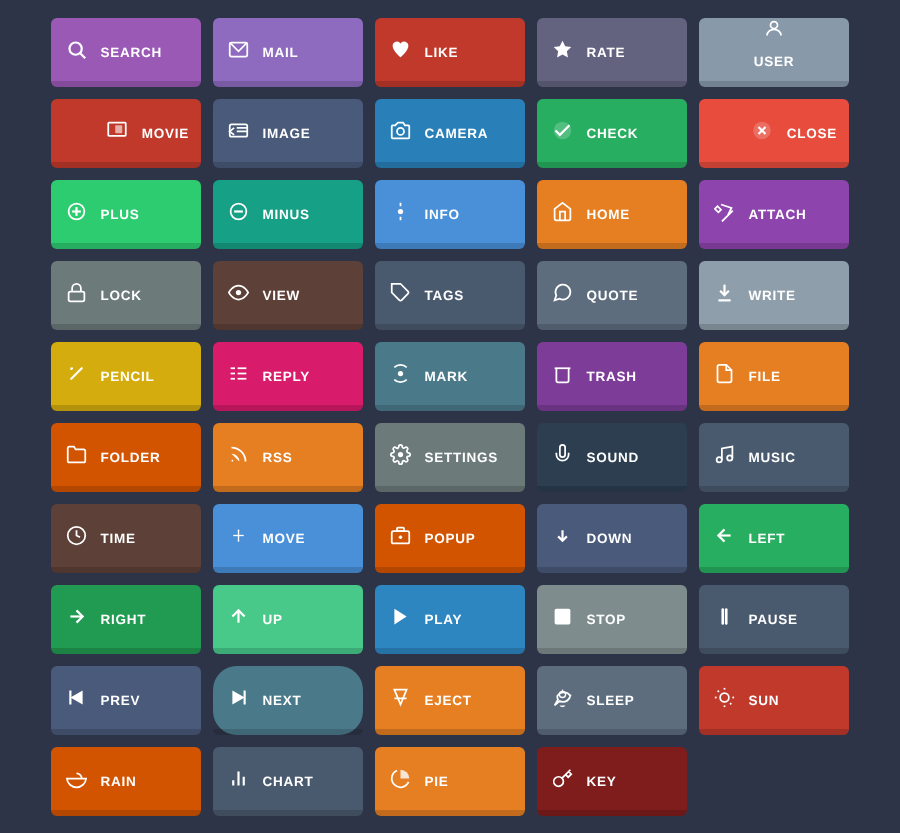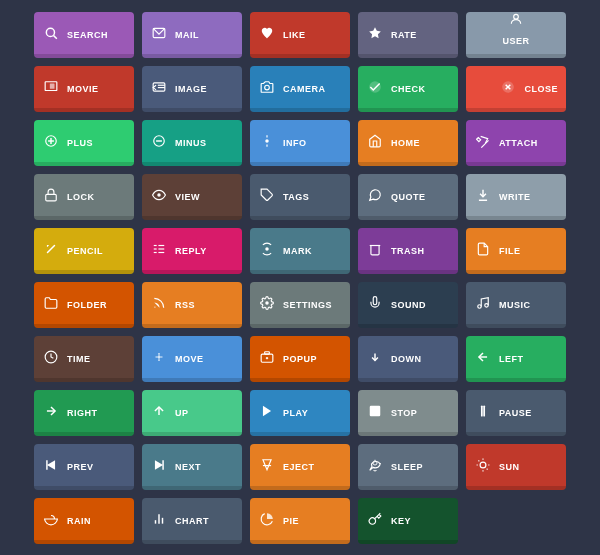--- a/index.html
+++ b/index.html
@@ -85,21 +85,21 @@
         </svg></span>
       <span class="tile-label">RATE</span>
     </div>
     <div class="tile" style="background-color: rgb(136, 153, 170); flex-direction: column;">
       <span class="tile-icon"><svg width="14" height="14" viewBox="0 0 24 24" fill="white">
           <circle cx="12" cy="8" r="4" stroke="white" stroke-width="2" fill="none"></circle>
           <path d="M4 20c0-4 3.6-7 8-7s8 3 8 7" stroke="white" stroke-width="2" fill="none"></path>
         </svg></span>
       <span class="tile-label">USER</span>
     </div>
-    <div class="tile" style="background-color: rgb(192, 57, 43);">
+    <div class="tile" style="background-color: rgb(192, 57, 43); justify-content: flex-end;">
       <span class="tile-icon"><svg width="14" height="14" viewBox="0 0 24 24" fill="white">
           <rect x="2" y="3" width="20" height="15" rx="1" stroke="white" stroke-width="2" fill="none"></rect>
           <line x1="7" y1="8" x2="7" y2="8" stroke="white" stroke-width="3"></line>
           <rect x="10" y="6" width="8" height="9" rx="1" fill="white" opacity="0.6"></rect>
         </svg></span>
       <span class="tile-label">MOVIE</span>
     </div>
     <div class="tile" style="background-color: rgb(74, 90, 122);">
       <span class="tile-icon"><svg width="14" height="14" viewBox="0 0 24 24" fill="white">
           <rect x="2" y="5" width="20" height="14" rx="2" stroke="white" stroke-width="2" fill="none"></rect>
@@ -352,21 +352,21 @@
         </svg></span>
       <span class="tile-label">PAUSE</span>
     </div>
     <div class="tile" style="background-color: rgb(74, 90, 122);">
       <span class="tile-icon"><svg width="14" height="14" viewBox="0 0 24 24" fill="white">
           <polygon points="19,20 19,4 5,12" fill="white"></polygon>
           <line x1="5" y1="4" x2="5" y2="20" stroke="white" stroke-width="2.5"></line>
         </svg></span>
       <span class="tile-label">PREV</span>
     </div>
-    <div class="tile" style="background-color: rgb(74, 122, 138);">
+    <div class="tile" style="background-color: rgb(74, 122, 138); border-radius: 16px;">
       <span class="tile-icon"><svg width="14" height="14" viewBox="0 0 24 24" fill="white">
           <polygon points="5,4 5,20 19,12" fill="white"></polygon>
           <line x1="19" y1="4" x2="19" y2="20" stroke="white" stroke-width="2.5"></line>
         </svg></span>
       <span class="tile-label">NEXT</span>
     </div>
     <div class="tile" style="background-color: rgb(230, 126, 34);">
       <span class="tile-icon"><svg width="14" height="14" viewBox="0 0 24 24" fill="white">
           <polygon points="5,3 12,20 19,3" stroke="white" stroke-width="2" fill="none"></polygon>
           <line x1="5" y1="13" x2="19" y2="13" stroke="white" stroke-width="2"></line>
@@ -409,19 +409,19 @@
         </svg></span>
       <span class="tile-label">CHART</span>
     </div>
     <div class="tile" style="background-color: rgb(230, 126, 34);">
       <span class="tile-icon"><svg width="14" height="14" viewBox="0 0 24 24" fill="white">
           <path d="M21.21 15.89A10 10 0 1 1 8 2.83" stroke="white" stroke-width="2" fill="none"></path>
           <path d="M22 12A10 10 0 0 0 12 2v10z" fill="white" opacity="0.8"></path>
         </svg></span>
       <span class="tile-label">PIE</span>
     </div>
-    <div class="tile" style="background-color: #14532d;">
+    <div class="tile" style="background-color: #7f1d1d;">
       <span class="tile-icon"><svg width="14" height="14" viewBox="0 0 24 24" fill="white">
           <path d="M21 2l-2 2m-7.61 7.61a5.5 5.5 0 1 1-7.778 7.778 5.5 5.5 0 0 1 7.777-7.777zm0 0L15.5 7.5m0 0l3 3L22 7l-3-3m-3.5 3.5L19 4" stroke="white" stroke-width="2" fill="none"></path>
         </svg></span>
       <span class="tile-label">KEY</span>
     </div>
   </div>
 
 </body></html>

